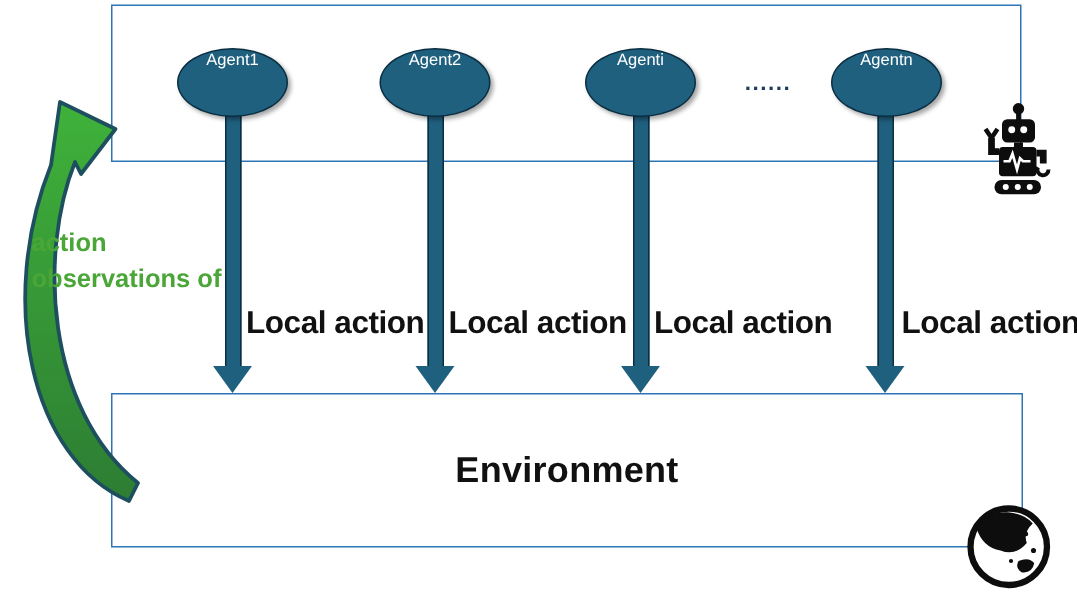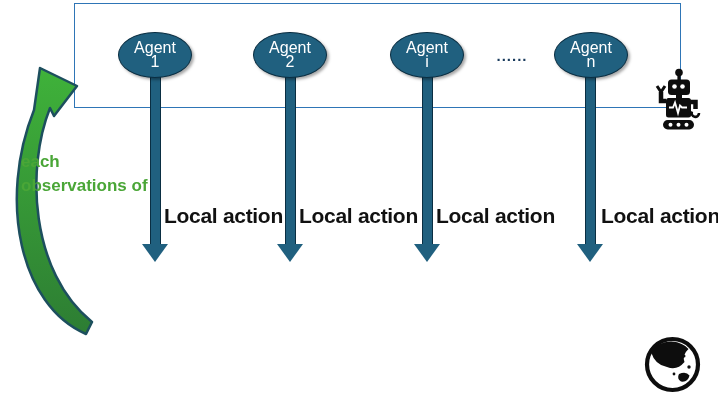--- a/index.html
+++ b/index.html
@@ -35,22 +35,22 @@
     display:flex;align-items:center;justify-content:center;
     font-size:24px;font-weight:bold;color:#111;letter-spacing:0.2px;
   }
   .agent{
     position:absolute;top:32px;width:74px;height:46px;
     background:var(--agent-fill);
     border:1.5px solid var(--agent-stroke);
     border-radius:50%;
     box-shadow:2px 2px 3px rgba(0,0,0,0.35);
     z-index:3;
-    display:flex;flex-direction:column;justify-content:center;
-    color:#fff;font-size:16px;line-height:14px;text-align:center;
+    display:flex;flex-direction:row;justify-content:center;
+    color:#fff;font-size:11px;line-height:14px;text-align:center;
     box-sizing:border-box;
   }
   .shaft{
     position:absolute;top:70px;width:11px;height:174px;
     background:var(--agent-fill);
     border-left:1px solid var(--agent-stroke);
     border-right:1px solid var(--agent-stroke);
     box-sizing:border-box;
     z-index:2;
   }
@@ -81,20 +81,23 @@
   #robot{position:absolute;left:651px;top:68px;width:50px;height:62px;z-index:4;}
   #globe{position:absolute;left:644px;top:336px;width:57px;height:57px;z-index:4;}
 </style>
 </head>
 <body>
 
 <div id="canvas">
 
   <div id="agents-box" class="box"></div>
 
+  <div id="environment-box" class="box">
+    <div class="env-label">Environment</div>
+  </div>
 
   <svg id="feedback-arrow-svg" width="718" height="404" viewBox="0 0 718 404">
     <defs>
       <linearGradient id="greenGrad" x1="0" y1="0" x2="0" y2="1">
         <stop offset="0" stop-color="#3fb23a" style="stop-color:var(--arrow-green-light)"></stop>
         <stop offset="1" stop-color="#2d7d33" style="stop-color:var(--arrow-green-dark)"></stop>
       </linearGradient>
     </defs>
     <path d="M 86 334
              C 20 306, -2 200, 34 110
@@ -133,21 +136,21 @@
   </div>
 
   <div id="dots">......</div>
 
   <div class="action-label" style="left:164px">Local action</div>
   <div class="action-label" style="left:299px">Local action</div>
   <div class="action-label" style="left:436px">Local action</div>
   <div class="action-label" style="left:601px">Local action</div>
 
   <div id="observation-label">
-    <div>each</div>
+    <div>action</div>
     <div>observations of</div>
   </div>
 
   <svg id="robot" viewBox="0 0 50 62">
     <g fill="#0d0d0d" style="fill:var(--icon-black)">
       <circle cx="28" cy="4.5" r="3.8"></circle>
       <rect x="26.4" y="6.5" width="3.2" height="5.5"></rect>
       <rect x="17" y="11.5" width="22" height="15.5" rx="3.5"></rect>
       <rect x="25" y="27" width="6" height="3"></rect>
       <rect x="15" y="30" width="25" height="19.5" rx="2.5"></rect>

